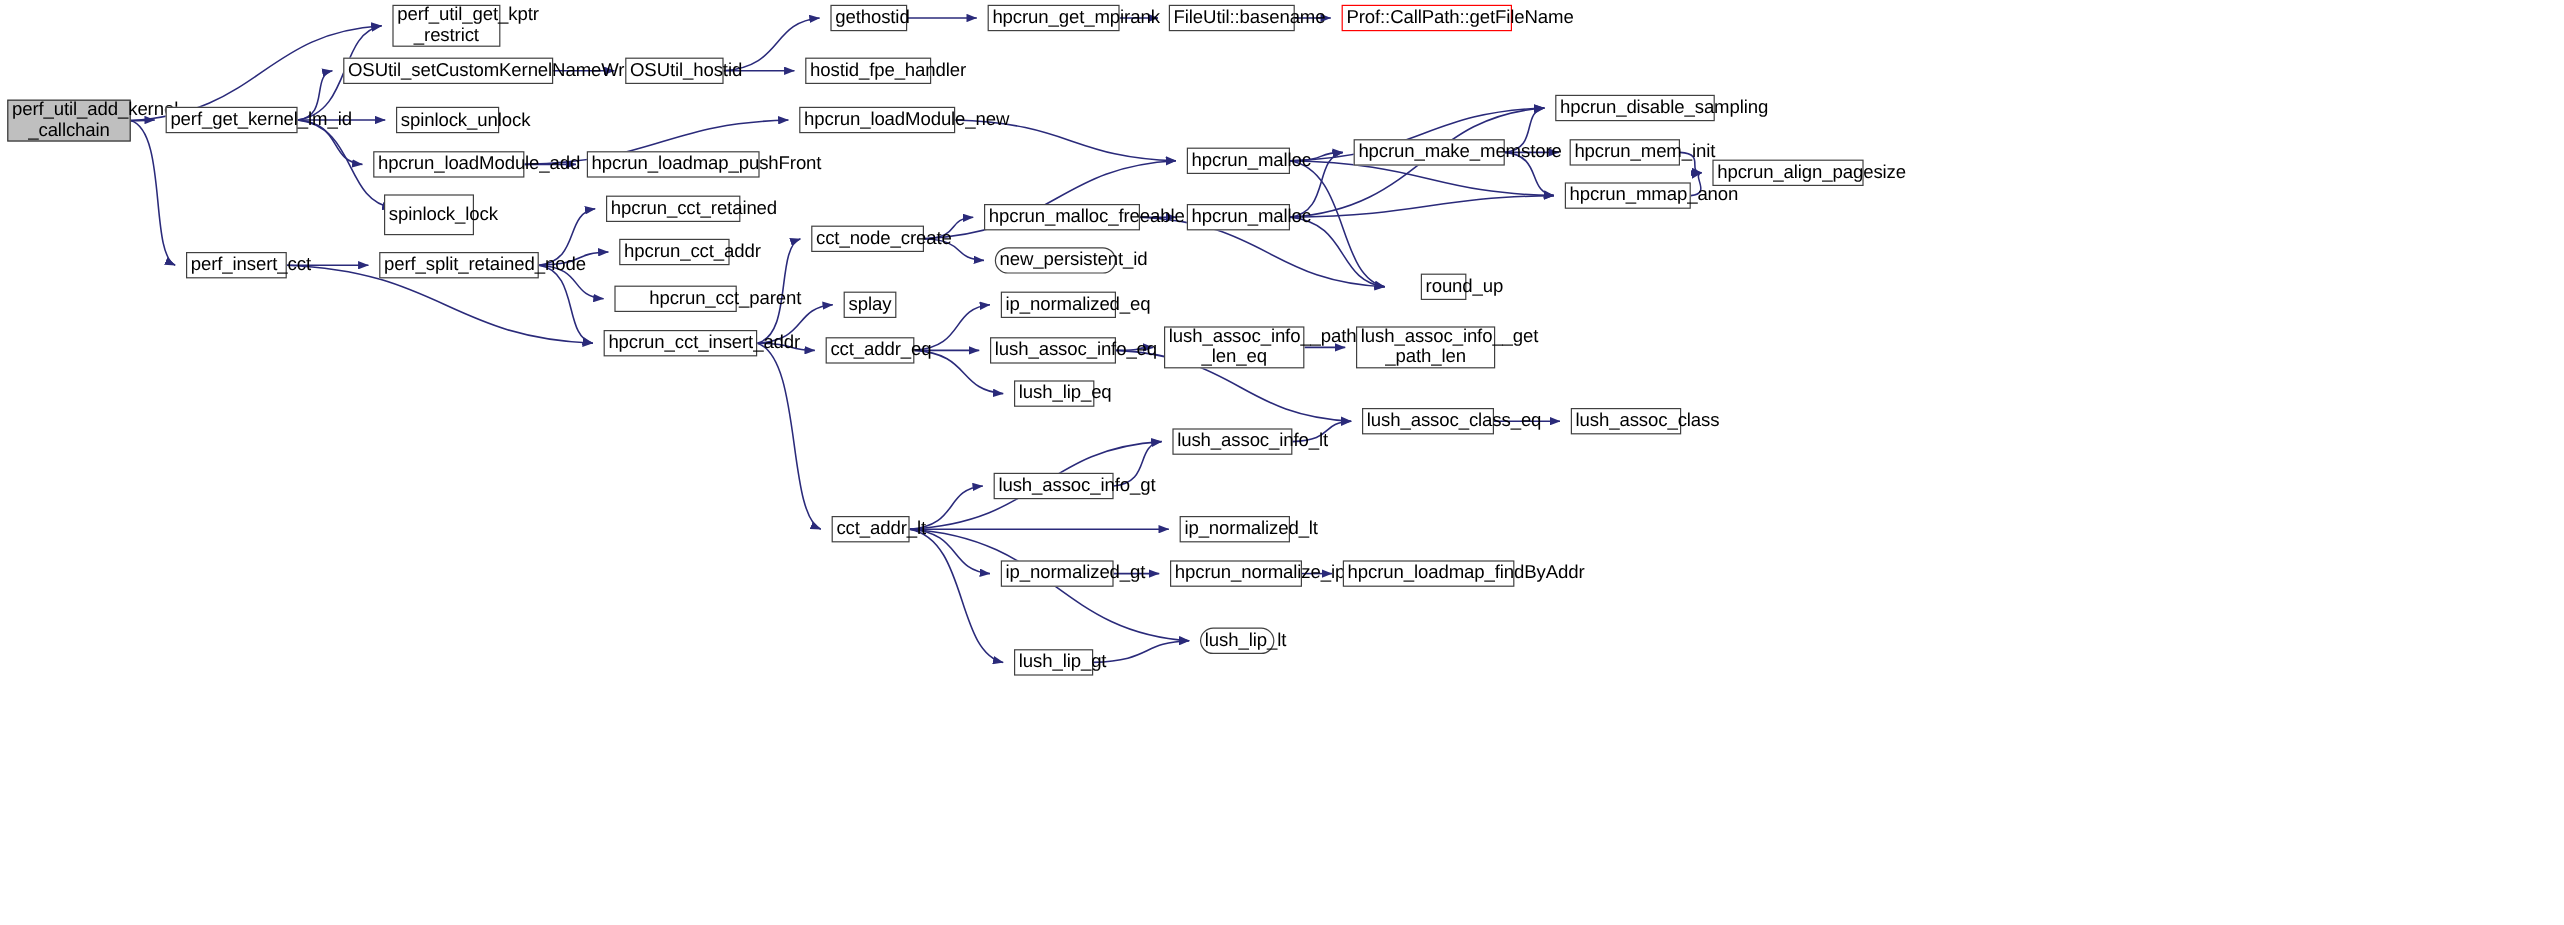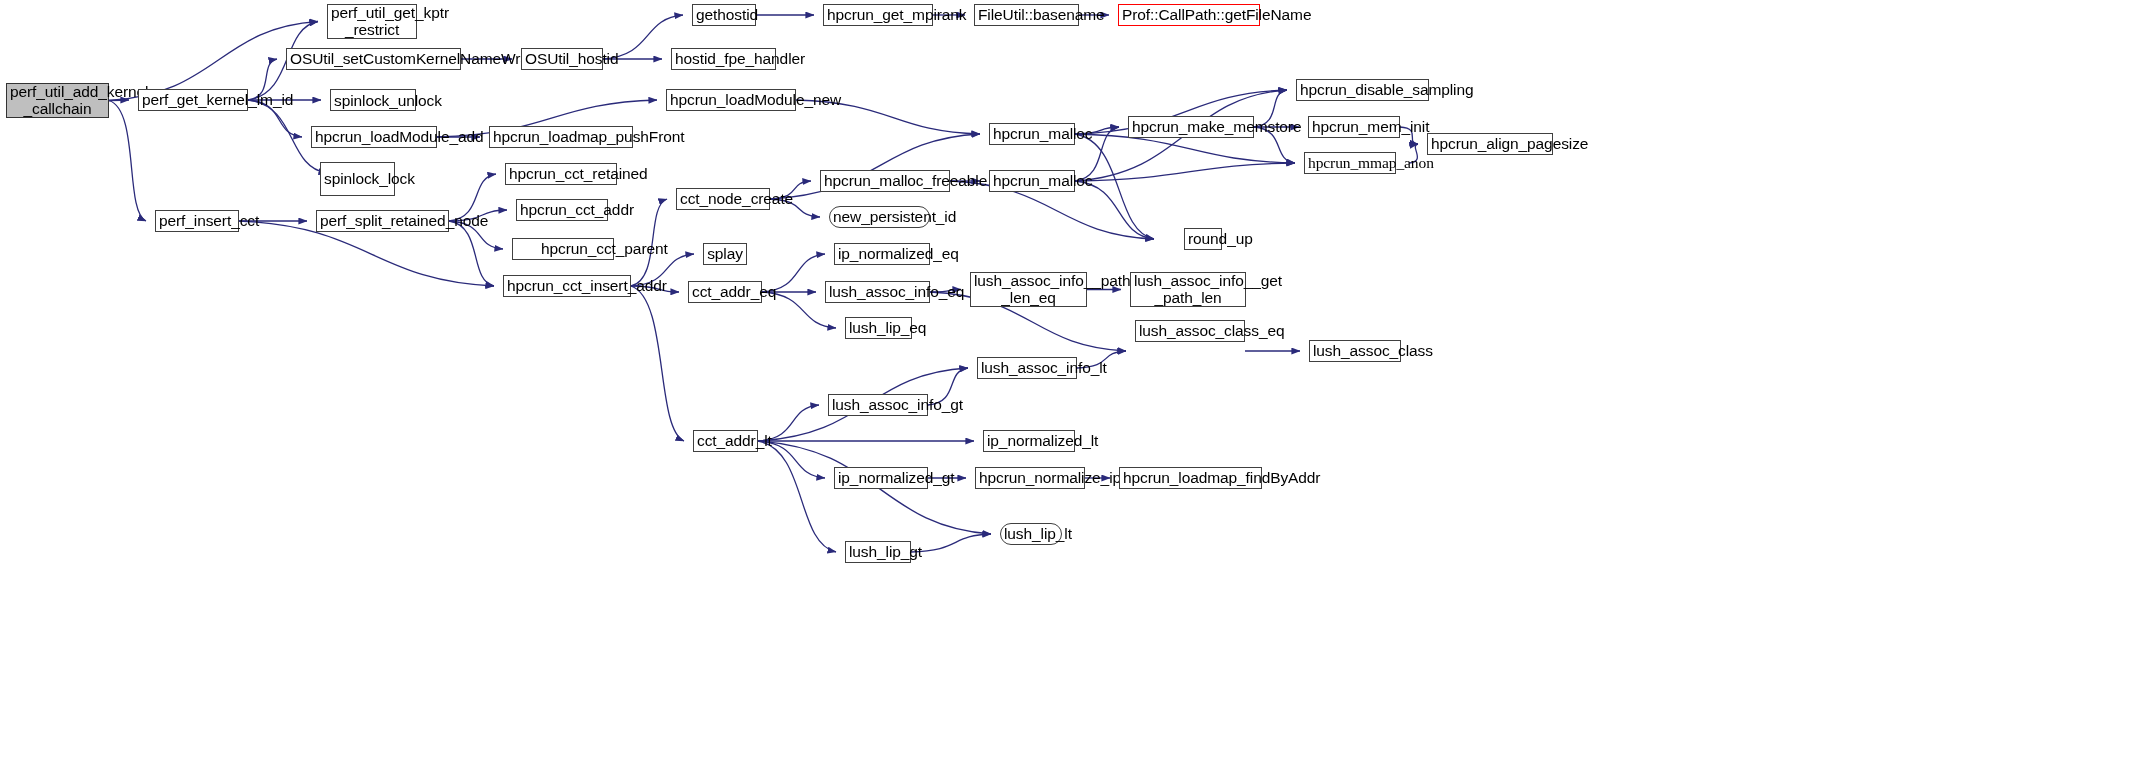--- a/index.html
+++ b/index.html
@@ -172,23 +172,23 @@
       <div class="gnode" style="left: 970px; top: 272px; width: 117px; height: 35px;"><span>lush_assoc_info__path
 _len_eq</span></div>
       <div class="gnode" style="left: 1130px; top: 272px; width: 116px; height: 35px;"><span>lush_assoc_info__get
 _path_len</span></div>
       <div class="gnode" style="left: 989px; top: 123px; width: 86px; height: 22px;"><span>hpcrun_malloc</span></div>
       <div class="gnode" style="left: 989px; top: 170px; width: 86px; height: 22px;"><span>hpcrun_malloc</span></div>
       <div class="gnode" style="left: 1128px; top: 116px; width: 126px; height: 22px;"><span>hpcrun_make_memstore</span></div>
       <div class="gnode" style="left: 1163px; top: 228px; width: 38px; height: 22px; margin-left: 21px;"><span>round_up</span></div>
       <div class="gnode" style="left: 1296px; top: 79px; width: 133px; height: 22px;"><span>hpcrun_disable_sampling</span></div>
       <div class="gnode" style="left: 1308px; top: 116px; width: 92px; height: 22px;"><span>hpcrun_mem_init</span></div>
-      <div class="gnode" style="left: 1304px; top: 152px; width: 92px; height: 22px; font-family: Liberation Serif, serif;"><span>hpcrun_mmap_anon</span></div>
+      <div class="gnode" style="left: 1304px; top: 152px; width: 105px; height: 22px;"><span>hpcrun_mmap_anon</span></div>
       <div class="gnode" style="left: 1427px; top: 133px; width: 126px; height: 22px;"><span>hpcrun_align_pagesize</span></div>
-      <div class="gnode" style="left: 1135px; top: 320px; width: 110px; height: 22px;"><span>lush_assoc_class_eq</span></div>
+      <div class="gnode" style="left: 1135px; top: 340px; width: 110px; height: 22px;"><span>lush_assoc_class_eq</span></div>
       <div class="gnode" style="left: 1309px; top: 340px; width: 92px; height: 22px; align-items: center;"><span>lush_assoc_class</span></div>
       <div class="gnode" style="left: 977px; top: 357px; width: 100px; height: 22px;"><span>lush_assoc_info_lt</span></div>
       <div class="gnode" style="left: 828px; top: 394px; width: 100px; height: 22px;"><span>lush_assoc_info_gt</span></div>
       <div class="gnode" style="left: 693px; top: 430px; width: 65px; height: 22px;"><span>cct_addr_lt</span></div>
       <div class="gnode" style="left: 983px; top: 430px; width: 92px; height: 22px;"><span>ip_normalized_lt</span></div>
       <div class="gnode" style="left: 834px; top: 467px; width: 94px; height: 22px;"><span>ip_normalized_gt</span></div>
       <div class="gnode" style="left: 975px; top: 467px; width: 110px; height: 22px;"><span>hpcrun_normalize_ip</span></div>
       <div class="gnode" style="left: 1119px; top: 467px; width: 143px; height: 22px;"><span>hpcrun_loadmap_findByAddr</span></div>
       <div class="gnode" style="left: 1000px; top: 523px; width: 62px; height: 22px; border-radius: 11px;"><span>lush_lip_lt</span></div>
       <div class="gnode" style="left: 845px; top: 541px; width: 66px; height: 22px;"><span>lush_lip_gt</span></div>

